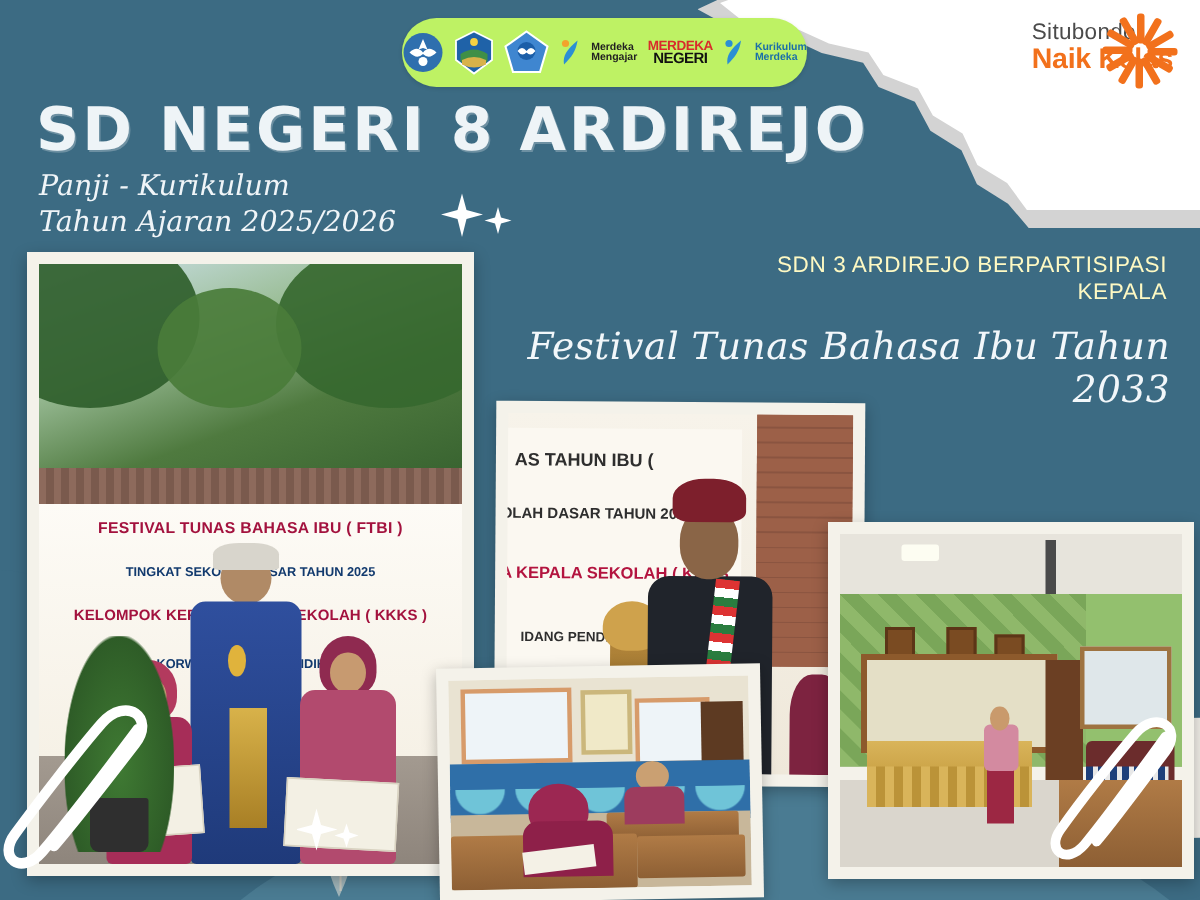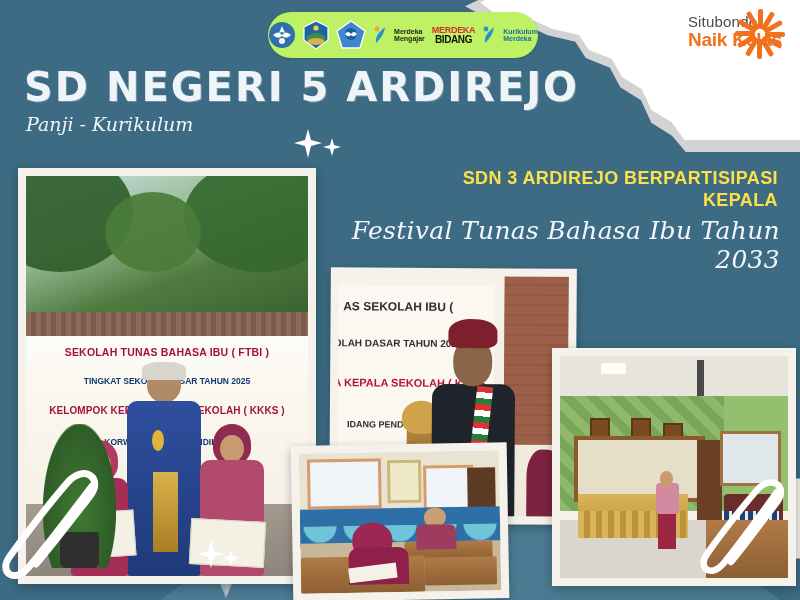--- a/index.html
+++ b/index.html
@@ -72,21 +72,21 @@
   }
   .school-sub{
     position:absolute;left:26px;top:112px;z-index:6;
     font-family:"DejaVu Serif",serif;font-style:italic;
     color:#f0f5f8;font-size:19px;line-height:1.28;
   }
   .sparkles-title{position:absolute;left:292px;top:128px;z-index:6;}
 
   .right-head{
     position:absolute;right:22px;top:168px;width:430px;text-align:right;z-index:6;
-    font-size:18px;font-weight:bold;letter-spacing:.4px;color:#fde047;line-height:1.22;
+    font-size:15px;font-weight:normal;letter-spacing:.4px;color:#fef9c3;line-height:1.22;
   }
   .right-script{
     position:absolute;right:20px;top:216px;width:470px;text-align:right;z-index:6;
     font-family:"DejaVu Serif",serif;font-style:italic;
     font-size:25px;color:#f2f7fa;letter-spacing:.3px;
   }
 
   
   .frame{position:absolute;background:#f4f2ea;padding:8px;box-shadow:0 3px 10px rgba(0,0,0,.28);}
   .frame .ph{width:100%;height:100%;overflow:hidden;position:relative;}
@@ -262,37 +262,38 @@
         <path d="M3 17 C2 11 5 7 12 1 C11 8 8 12 3 17 Z" fill="#2b8fd4"></path>
         <circle cx="4" cy="3" r="2.4" fill="#f2a32c"></circle>
       </svg>
     </span>
     <span class="mm-txt">
       <span>Merdeka</span>
       <span>Mengajar</span>
     </span>
     <span class="mb-box">
       <span class="mb-1">MERDEKA</span>
-      <span class="mb-2">BIDANG</span>
+      <span class="mb-2">NEGERI</span>
     </span>
     <span>
       <svg width="14" height="18" viewBox="0 0 14 18">
         <path d="M3 17 C2 11 5 7 12 1 C11 8 8 12 3 17 Z" fill="#2b8fd4"></path>
         <circle cx="4" cy="3" r="2.4" fill="#2b8fd4"></circle>
       </svg>
     </span>
     <span class="km-txt">
       <span>Kurikulum</span>
       <span>Merdeka</span>
     </span>
   </div>
 
-  <div class="school-title">SD NEGERI 5 ARDIREJO</div>
+  <div class="school-title">SD NEGERI 8 ARDIREJO</div>
   <div class="school-sub">
     <div>Panji - Kurikulum</div>
+    <div>Tahun Ajaran 2025/2026</div>
   </div>
   <span class="sparkles-title">
     <svg width="56" height="34" viewBox="0 0 56 34">
       <path d="M16 1 L19 12 L30 15 L19 18 L16 30 L13 18 L2 15 L13 12 Z" fill="#fff"></path>
       <path d="M40 10 L42 17 L49 19 L42 21 L40 28 L38 21 L31 19 L38 17 Z" fill="#fff"></path>
     </svg>
   </span>
 
   <div class="right-head">
     <span>SDN 3 ARDIREJO BERPARTISIPASI</span><br>
@@ -314,21 +315,21 @@
 
   <div class="frame" id="photo-banner">
     <div class="ph">
         <div class="scene">
       <div class="bn-sky"></div>
       <div class="bn-tree" style="left:-14%;top:-6%;width:52%;height:30%;background:#2f5e2b;"></div>
       <div class="bn-tree" style="right:-10%;top:-4%;width:54%;height:28%;background:#36682f;"></div>
       <div class="bn-tree" style="left:28%;top:4%;width:34%;height:20%;background:#4a7c3a;"></div>
       <div class="bn-roof"></div>
       <div class="bn-banner">
-        <div class="bn-line bn-l1">SEKOLAH TUNAS BAHASA IBU ( FTBI )</div>
+        <div class="bn-line bn-l1">FESTIVAL TUNAS BAHASA IBU ( FTBI )</div>
         <div class="bn-line bn-l2">TINGKAT SEKOLAH DASAR TAHUN 2025</div>
         <div class="bn-line bn-l3">KELOMPOK KERJA KEPALA SEKOLAH ( KKKS )</div>
         <div class="bn-line bn-l4">KORWIL BIDANG PENDIDIKAN</div>
       </div>
       <div class="bn-ground"></div>
 
       <div class="person" style="left:34%;top:48%;width:30%;height:52%;">
         <div class="pv-head" style="left:30%;top:0;width:40%;height:17%;background:#b08a66;"></div>
         <div style="position:absolute;left:24%;top:-3%;width:52%;height:9%;border-radius:40% 40% 10% 10%;background:#d8d5cc;"></div>
         <div class="pv-body" style="left:6%;top:16%;width:88%;height:84%;background:linear-gradient(#2f4f9e,#1f3a7a);"></div>
@@ -354,21 +355,21 @@
     </div>
       </div>
   </div>
 
   <div class="frame" id="photo-award">
     <div class="ph">
         <div class="scene">
       <div class="aw-bg"></div>
       <div class="aw-brick"></div>
       <div class="aw-banner"></div>
-      <div class="aw-t aw-t1">AS SEKOLAH IBU (</div>
+      <div class="aw-t aw-t1">AS TAHUN IBU (</div>
       <div class="aw-t aw-t2">OLAH DASAR TAHUN 2025</div>
       <div class="aw-t aw-t3">A KEPALA SEKOLAH ( KKKS</div>
       <div class="aw-t aw-t4">IDANG PENDIDIKAN</div>
       <div class="aw-t aw-t5">MATAN PANJI</div>
       <div class="aw-green"></div>
       <div class="aw-kid1-head"></div>
       <div class="aw-kid1-face"></div>
       <div class="aw-trophy"></div>
       <div class="aw-tcup"></div>
       <div class="aw-kid2-head"></div>

